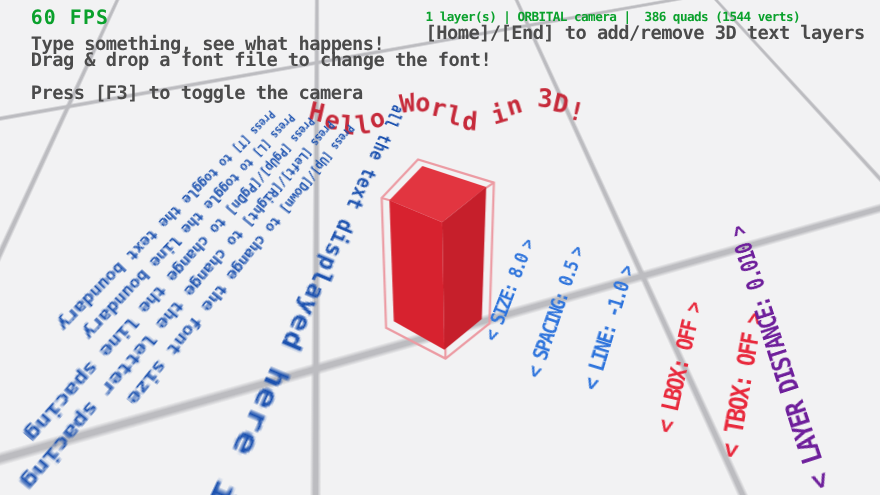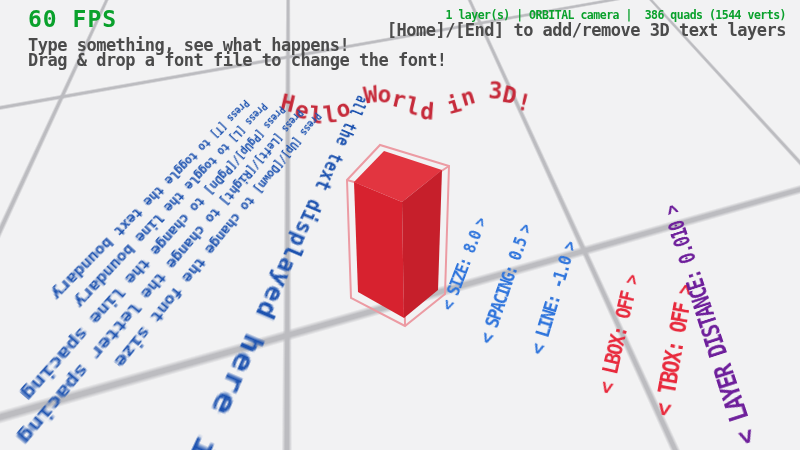--- a/index.html
+++ b/index.html
@@ -14,22 +14,22 @@
     transform:perspective(460px) rotateX(62deg) rotateZ(-12deg);
     background-image:
       linear-gradient(to right,#bcbcc0 2px,transparent 2px),
       linear-gradient(to bottom,#bcbcc0 2px,transparent 2px);
     background-size:110px 110px;
   }
 
   
   .hud{position:absolute;font-weight:bold;letter-spacing:-0.5px;}
   .hud-left{left:28px;top:6px;}
-  .hud-right{right:14px;top:8px;text-align:right;margin-left:29px;}
-  .fps{font-size:23px;color:#0aa12c;margin-bottom:6px;letter-spacing:1px;}
+  .hud-right{right:14px;top:8px;text-align:left;margin-left:29px;}
+  .fps{font-size:18px;color:#0aa12c;margin-bottom:6px;letter-spacing:1px;}
   .hud-line{font-size:17px;line-height:15px;min-height:15px;color:#4b4b4b;white-space:pre;}
   .status{font-size:11.5px;line-height:15px;color:#0aa12c;white-space:pre;}
 
   
   .t3d{position:absolute;font-weight:bold;white-space:nowrap;transform-origin:0 50%;}
   .title3d{left:281px;top:94px;font-size:23px;color:#c62a3a;transform:rotate(-2deg);}
   .title3d span{display:inline-block;}
   .big3d{left:371px;top:100px;font-size:15px;letter-spacing:0.5px;color:#1b51af;
          transform:perspective(380px) rotate(113deg) rotateY(-45deg);transform-origin:0 0;}
 
@@ -82,20 +82,21 @@
   <div class="t3d label3d label-line">&lt; LINE: -1.0 &gt;</div>
   <div class="t3d label3d label-lbox">&lt; LBOX: OFF &gt;</div>
   <div class="t3d label3d label-tbox">&lt; TBOX: OFF &gt;</div>
   <div class="t3d label3d label-layer">&lt; LAYER DISTANCE: 0.010 &gt;</div>
 
   <div class="hud hud-left">
     <div class="fps">60 FPS</div>
     <div class="hud-line">Type something, see what happens!</div>
     <div class="hud-line">Drag &amp; drop a font file to change the font!</div>
     <div class="hud-line"></div>
+    <div class="hud-line">Press [F3] to toggle the camera</div>
   </div>
 
   <div class="hud hud-right">
     <div class="status">1 layer(s) | ORBITAL camera |  386 quads (1544 verts)</div>
     <div class="hud-line">[Home]/[End] to add/remove 3D text layers</div>
   </div>
 
 </div>
 
 </body></html>

